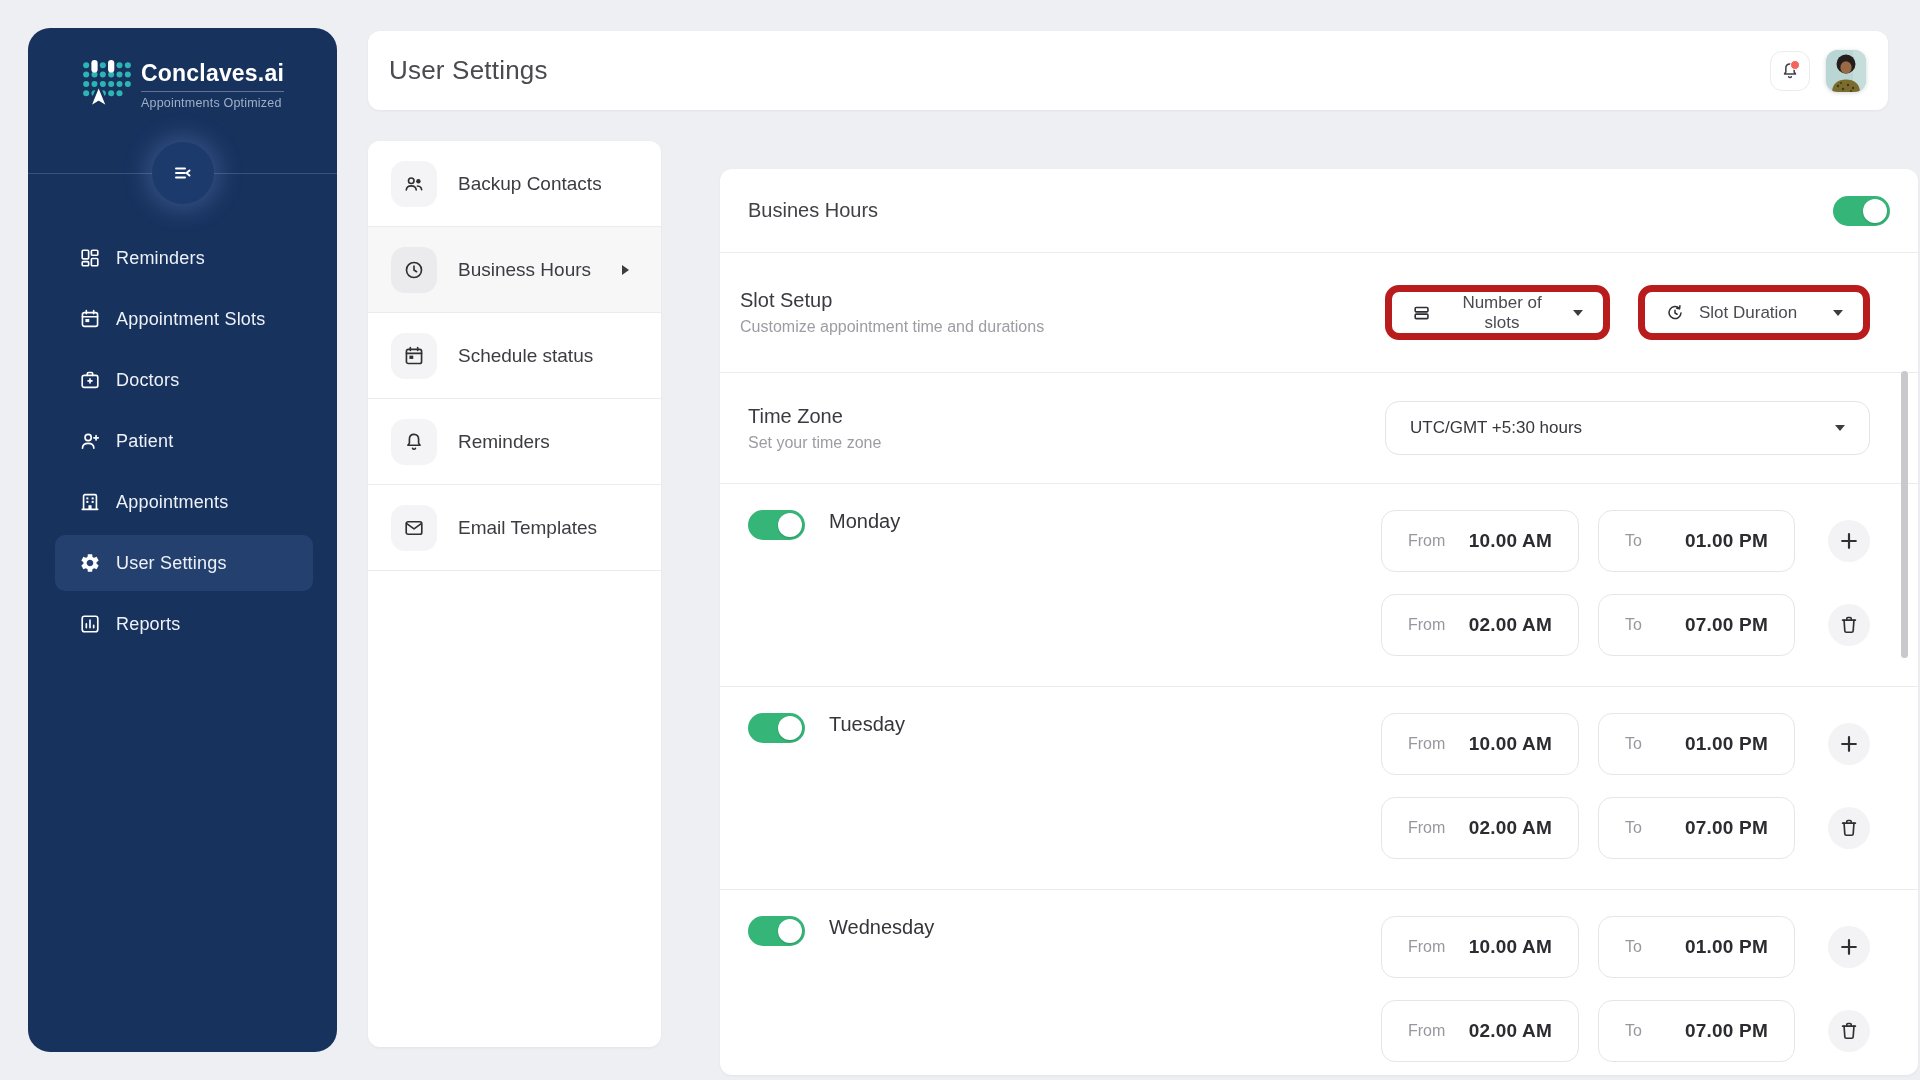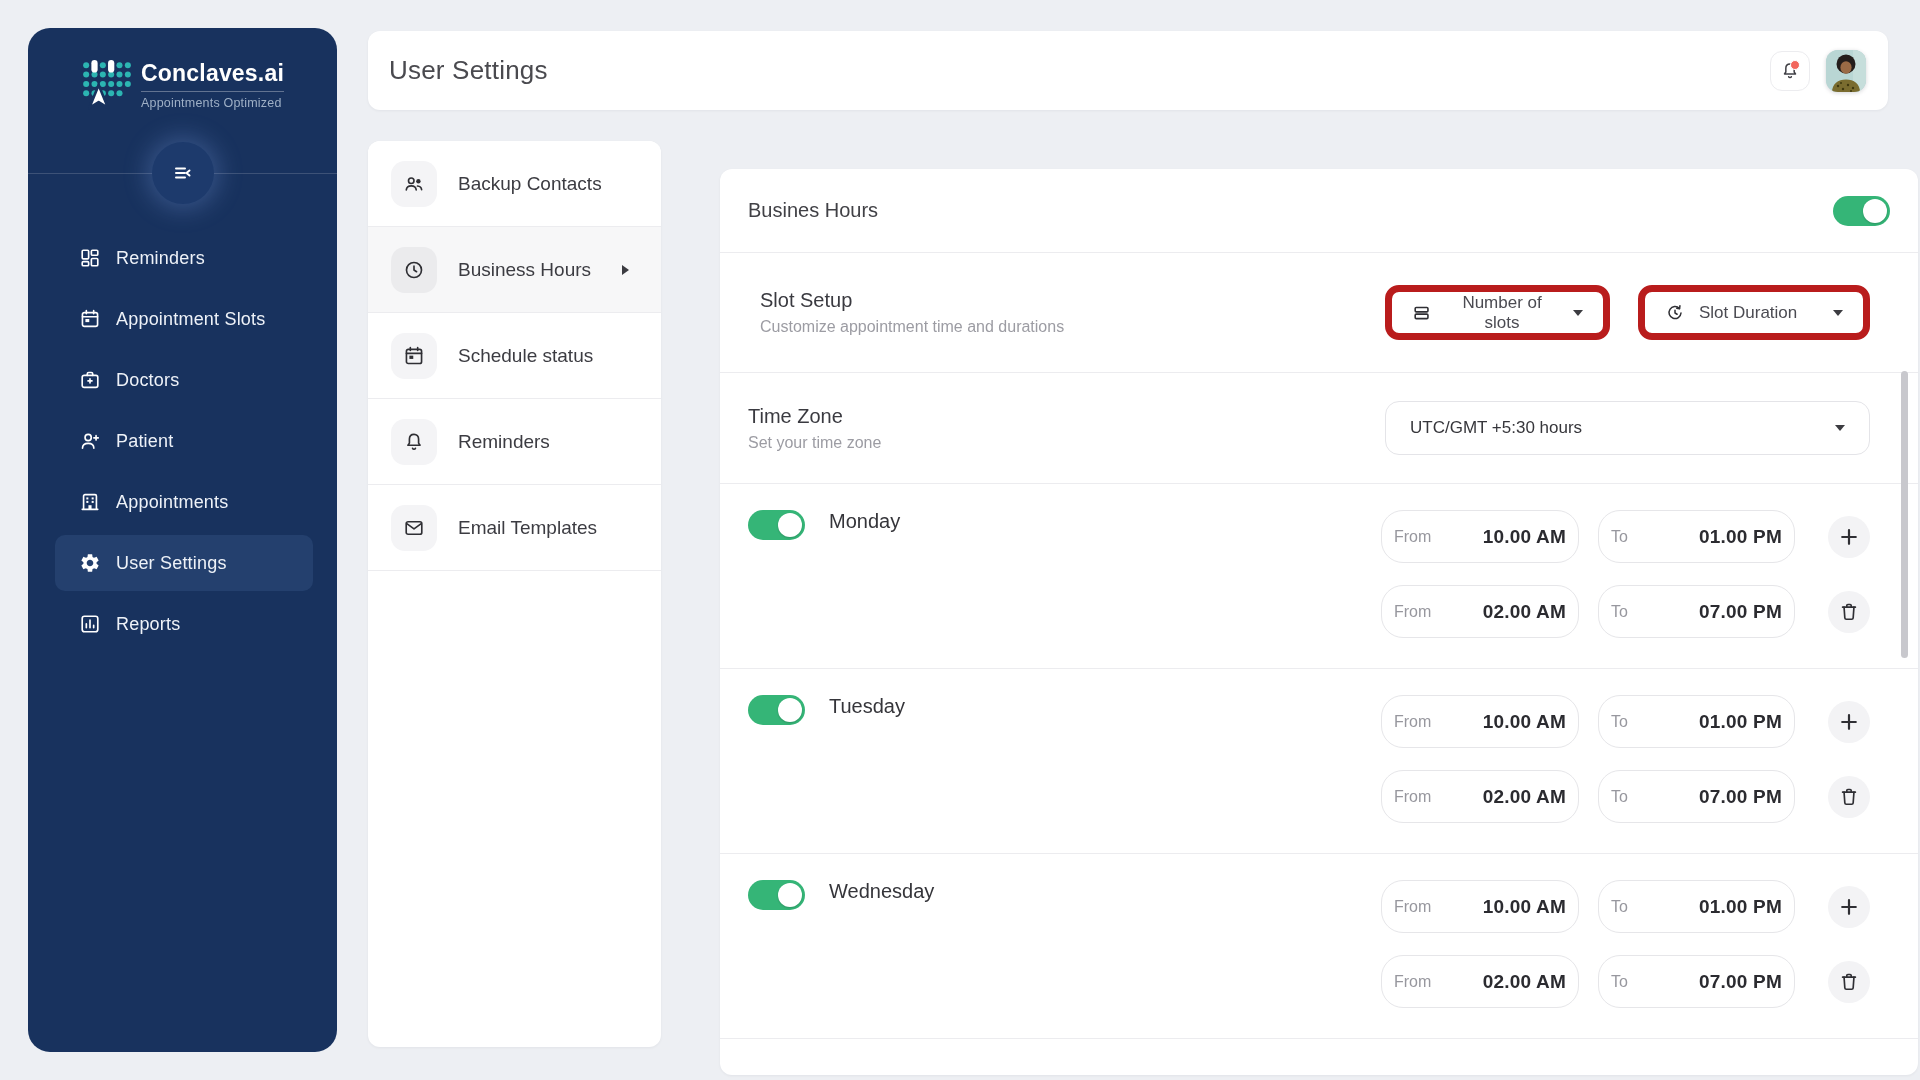--- a/index.html
+++ b/index.html
@@ -52,21 +52,21 @@
                  border-top:5px solid transparent; border-bottom:5px solid transparent; border-left:7px solid #3c3c41; }
 
   
   .main-card { left:720px; top:141px; width:1198px; height:906px; border-radius:12px; overflow:hidden;margin-top:28px; }
   .panel-head { height:84px; display:flex; align-items:center; padding:0 28px; border-bottom:1px solid #ececef; }
   .panel-title { font-size:20px; color:#414146; font-weight:500; }
   .toggle { width:57px; height:30px; border-radius:15px; background:#35B577; position:relative; border:none; cursor:pointer; flex:0 0 auto; }
   .toggle::after { content:''; position:absolute; right:3px; top:3px; width:24px; height:24px; border-radius:50%;
                    background:#fff; box-shadow:0 1px 2px rgba(0,0,0,.18); }
   .head-toggle { margin-left:auto; }
-  .setup-row { height:120px; display:flex; align-items:center; padding:0 48px 0 40px; border-bottom:1px solid #ececef;gap:32px; }
+  .setup-row { height:120px; display:flex; align-items:center; padding:0 48px 0 20px; border-bottom:1px solid #ececef;gap:32px; }
   .row-text h3 { font-size:20px; color:#3a3a40; font-weight:500; margin-bottom:6px; }
   .row-text p { font-size:16px; color:#9c9ca3; }
   .setup-btns { margin-left:auto; display:flex; gap:28px; }
   .drop-btn { height:55px; border:7px solid #b91c1c; border-radius:14px; background:#fff; cursor:pointer;
               display:flex; align-items:center; gap:14px; padding:0 20px; color:#4b4b52; }
   .drop-btn .lbl { font-size:17px; }
   .drop-btn svg { color:#2f2f34; }
   .btn-slots { width:225px; }
   .btn-duration { width:232px; }
   .caret-down { width:0; height:0; border-left:5.5px solid transparent; border-right:5.5px solid transparent;
@@ -74,22 +74,22 @@
   .tz-row { height:111px; display:flex; align-items:center; padding:0 48px 0 28px; border-bottom:1px solid #ececef; }
   .tz-select { margin-left:auto; width:485px; height:54px; border:1px solid #e4e4e8; border-radius:14px; background:#fff;
                cursor:pointer; display:flex; align-items:center; justify-content:space-between; padding:0 24px; }
   .tz-select .val { font-size:17px; color:#36363b; }
 
   .day-section { display:flex; padding:26px 48px 30px 28px; border-bottom:1px solid #ececef; }
   .day-head { display:flex; align-items:flex-start; gap:24px; height:53px; }
   .day-name { font-size:20px; color:#35353a; font-weight:500; }
   .slots-col { margin-left:auto; display:flex; flex-direction:column; gap:22px; }
   .slot-row { display:flex; align-items:center; gap:19px; }
-  .time-box { height:53px; border:1px solid #e6e6e9; border-radius:22px; background:#fff;
-              display:flex; align-items:center; justify-content:space-between; padding:0 12px; cursor:pointer; }
+  .time-box { height:62px; border:1px solid #e6e6e9; border-radius:14px; background:#fff;
+              display:flex; align-items:center; justify-content:space-between; padding:0 26px; cursor:pointer; }
   .from-box { width:198px; }
   .to-box { width:197px; }
   .time-box .tb-label { font-size:16px; color:#97979e; }
   .time-box .tb-value { font-size:19px; font-weight:600; color:#2b2b30; letter-spacing:.2px; }
   .icon-btn { width:42px; height:42px; margin-left:14px; border-radius:50%; background:#f3f3f5; border:none; cursor:pointer;
               display:flex; align-items:center; justify-content:center; color:#2f2f34; }
   .scroll-thumb { position:absolute; right:10px; top:202px; width:7px; height:287px; border-radius:4px; background:#c8c8cd; cursor:pointer; }
 </style>
 </head>
 <body>

